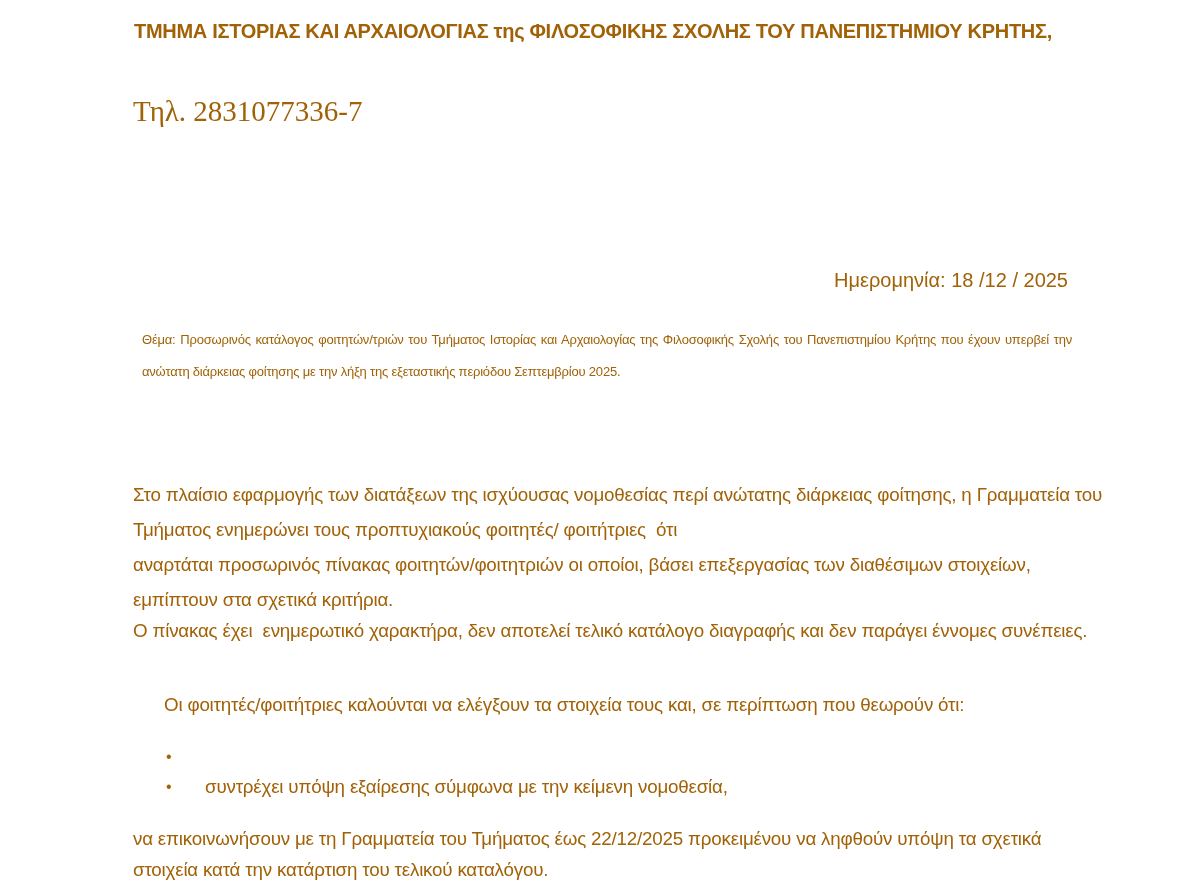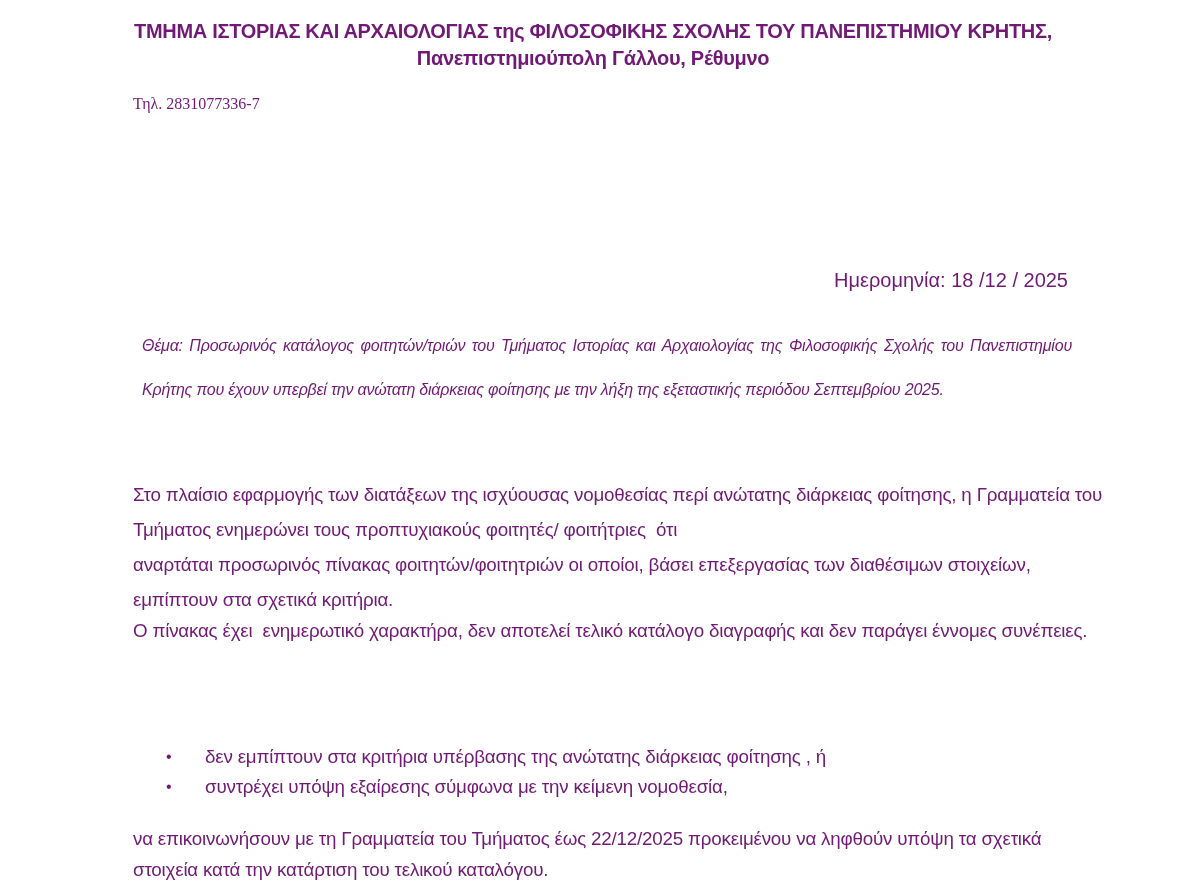--- a/index.html
+++ b/index.html
@@ -2,42 +2,42 @@
 <html lang="el"><head>
 <meta charset="utf-8">
 <style>
   * { margin: 0; padding: 0; box-sizing: border-box; }
   html, body { background: #ffffff; }
   .page {
     position: relative;
     width: 1186px;
     height: 882px;
     background: #ffffff;
-    color: #701a75;
+    color: #a16207;
     overflow: hidden;
     font-family: "Liberation Sans", sans-serif;
   }
   .letterhead {
     position: absolute;
     top: 18px;
     left: 0;
     width: 100%;
     text-align: center;
     font-weight: bold;
     font-size: 20px;
     line-height: 27px;
     font-family: "Liberation Sans", sans-serif;
     letter-spacing: -0.3px;
   }
   .phone-line {
     position: absolute;
     top: 95px;
     left: 133px;
     font-family: "Liberation Serif", serif;
-    font-size: 16px;
+    font-size: 29px;
     white-space: pre;
   }
   .email-line {
     position: absolute;
     top: 146px;
     left: 133px;
     font-family: "Liberation Serif", serif;
     font-size: 22px;
     white-space: pre;
   }
@@ -48,26 +48,25 @@
     font-size: 20px;
     font-family: "Liberation Sans", sans-serif;
     white-space: pre;
     margin-left: 32px;
   }
   .subject {
     position: absolute;
     top: 324px;
     left: 142px;
     width: 930px;
-    font-size: 16px;
-    line-height: 44px;
+    font-size: 13px;
+    line-height: 32px;
     text-align: justify;
     white-space: pre-wrap;
     letter-spacing: -0.2px;
-    font-style: italic;
   }
   .para {
     position: absolute;
     left: 133px;
     width: 978px;
     font-size: 18.8px;
     line-height: 35px;
     white-space: pre-wrap;
     letter-spacing: -0.2px;
   }
@@ -104,40 +103,39 @@
   }
   .closing { top: 823px; line-height: 31px; }
 </style>
 </head>
 <body>
 
 <div class="page">
 
   <div class="letterhead">
     <div>ΤΜΗΜΑ ΙΣΤΟΡΙΑΣ ΚΑΙ ΑΡΧΑΙΟΛΟΓΙΑΣ της ΦΙΛΟΣΟΦΙΚΗΣ ΣΧΟΛΗΣ ΤΟΥ ΠΑΝΕΠΙΣΤΗΜΙΟΥ ΚΡΗΤΗΣ,</div>
-    <div>Πανεπιστημιούπολη Γάλλου, Ρέθυμνο</div>
   </div>
 
   <div class="phone-line">Τηλ. 2831077336-7</div>
 
 
   <div class="date-line">Ημερομηνία: 18 /12 / 2025</div>
 
   <div class="subject">Θέμα: Προσωρινός κατάλογος φοιτητών/τριών του Τμήματος Ιστορίας και Αρχαιολογίας της Φιλοσοφικής Σχολής του Πανεπιστημίου Κρήτης που έχουν υπερβεί την ανώτατη διάρκειας φοίτησης με την λήξη της εξεταστικής περιόδου Σεπτεμβρίου 2025.</div>
 
   <div class="para para-1">Στο πλαίσιο εφαρμογής των διατάξεων της ισχύουσας νομοθεσίας περί ανώτατης διάρκειας φοίτησης, η Γραμματεία του Τμήματος ενημερώνει τους προπτυχιακούς φοιτητές/ φοιτήτριες  ότι
 αναρτάται προσωρινός πίνακας φοιτητών/φοιτητριών οι οποίοι, βάσει επεξεργασίας των διαθέσιμων στοιχείων,  εμπίπτουν στα σχετικά κριτήρια.</div>
 
   <div class="para para-2">Ο πίνακας έχει  ενημερωτικό χαρακτήρα, δεν αποτελεί τελικό κατάλογο διαγραφής και δεν παράγει έννομες συνέπειες.</div>
 
+  <div class="callout">Οι φοιτητές/φοιτήτριες καλούνται να ελέγξουν τα στοιχεία τους και, σε περίπτωση που θεωρούν ότι:</div>
 
   <div class="bullet-list">
     <div class="bullet-row">
       <span class="bullet-marker">•</span>
-      <span>δεν εμπίπτουν στα κριτήρια υπέρβασης της ανώτατης διάρκειας φοίτησης , ή</span>
     </div>
     <div class="bullet-row">
       <span class="bullet-marker">•</span>
       <span>συντρέχει υπόψη εξαίρεσης σύμφωνα με την κείμενη νομοθεσία,</span>
     </div>
   </div>
 
   <div class="para closing">να επικοινωνήσουν με τη Γραμματεία του Τμήματος έως 22/12/2025 προκειμένου να ληφθούν υπόψη τα σχετικά στοιχεία κατά την κατάρτιση του τελικού καταλόγου.</div>
 
 </div>

